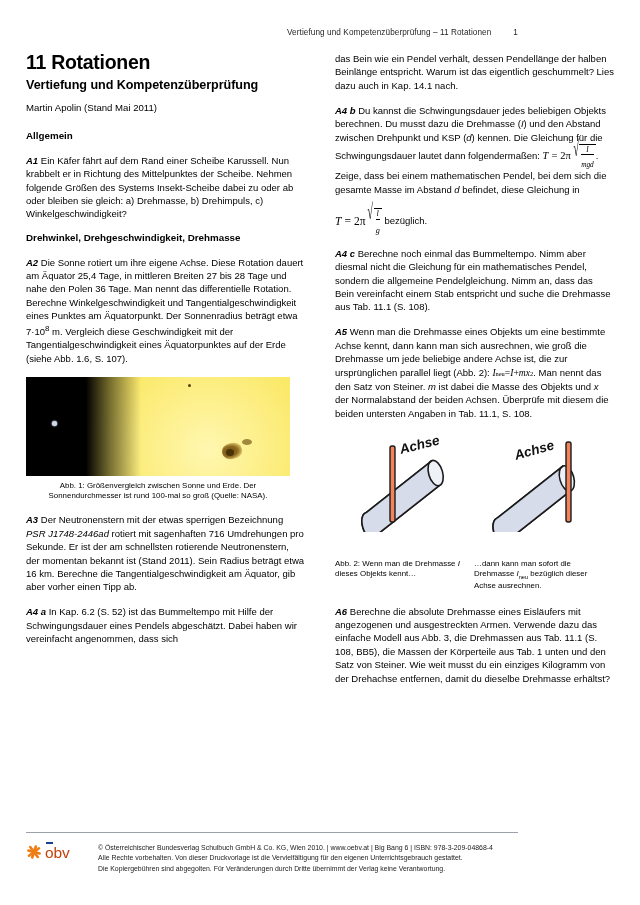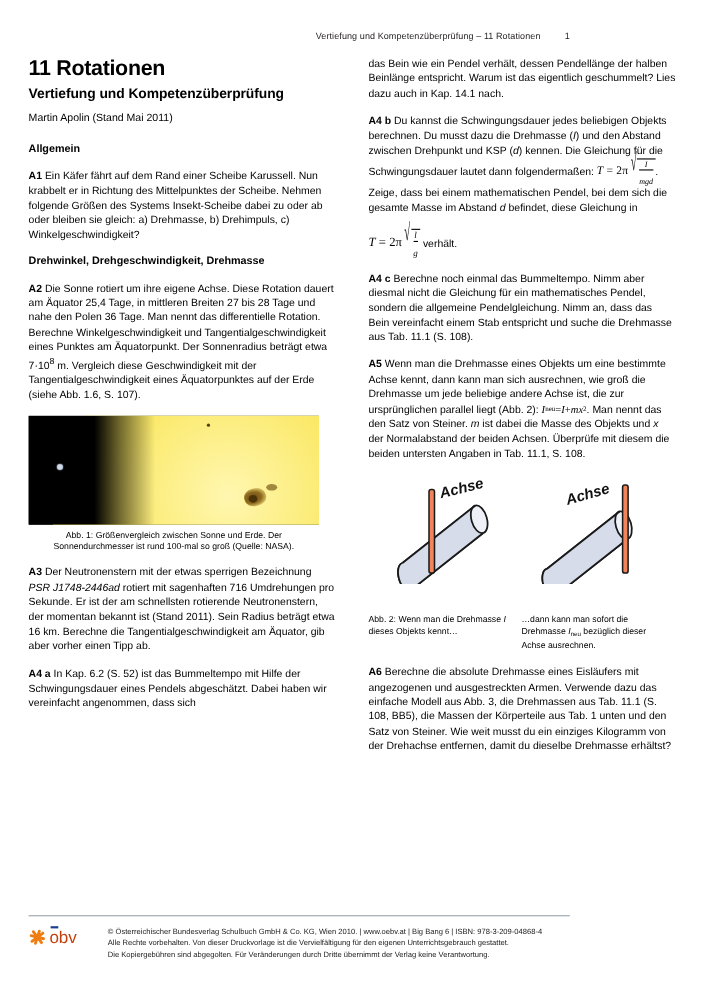--- a/index.html
+++ b/index.html
@@ -72,21 +72,21 @@
   h3.section.spaced { margin-top: 4px; }
 
   p.para {
     font-size: 9.5px;
     line-height: 1.415;
     margin: 0 0 11.5px 0;
     text-align: left;
     hyphens: none;
   }
   p.para:last-child { margin-bottom: 0; }
-  .lbl { font-weight: bold; }
+  .lbl { font-weight: bold; font-style: italic; }
   .ital { font-style: italic; }
 
   
   .mathinline {
     display: inline-flex;
     align-items: center;
     font-family: "Liberation Serif", serif;
     font-style: italic;
     font-size: 10.5px;
     vertical-align: middle;
@@ -324,21 +324,21 @@
             <span>T</span>
             <span class="nonit" style="margin:0 3px;">=</span>
             <span class="nonit">2π</span>
             <span class="sqrt">
               <span class="radical">√</span>
               <span class="frac" style="font-size:8.2px;">
                 <span class="num">l</span>
                 <span class="den">g</span>
               </span>
             </span>
-          </span><span style="font-size:9.5px;"> verhält.</span></p>
+          </span><span style="font-size:9.5px;"> bezüglich.</span></p>
 
       <p class="para"><span class="lbl">A4 c</span><span> Berechne noch einmal das Bummeltempo. Nimm aber diesmal nicht die Gleichung für ein mathematisches Pendel, sondern die allgemeine Pendelgleichung. Nimm an, dass das Bein vereinfacht einem Stab entspricht und suche die Drehmasse aus Tab. 11.1 (S. 108).</span></p>
 
       <p class="para"><span class="lbl">A5</span><span> Wenn man die Drehmasse eines Objekts um eine bestimmte Achse kennt, dann kann man sich ausrechnen, wie groß die Drehmasse um jede beliebige andere Achse ist, die zur ursprünglichen parallel liegt (Abb. 2): </span><span class="mathinline" style="font-size:9.6px;">
             <span>I</span>
             <span class="sub">neu</span>
             <span class="nonit"> = </span>
             <span>I</span>
             <span class="nonit"> + </span>
             <span>m</span>

